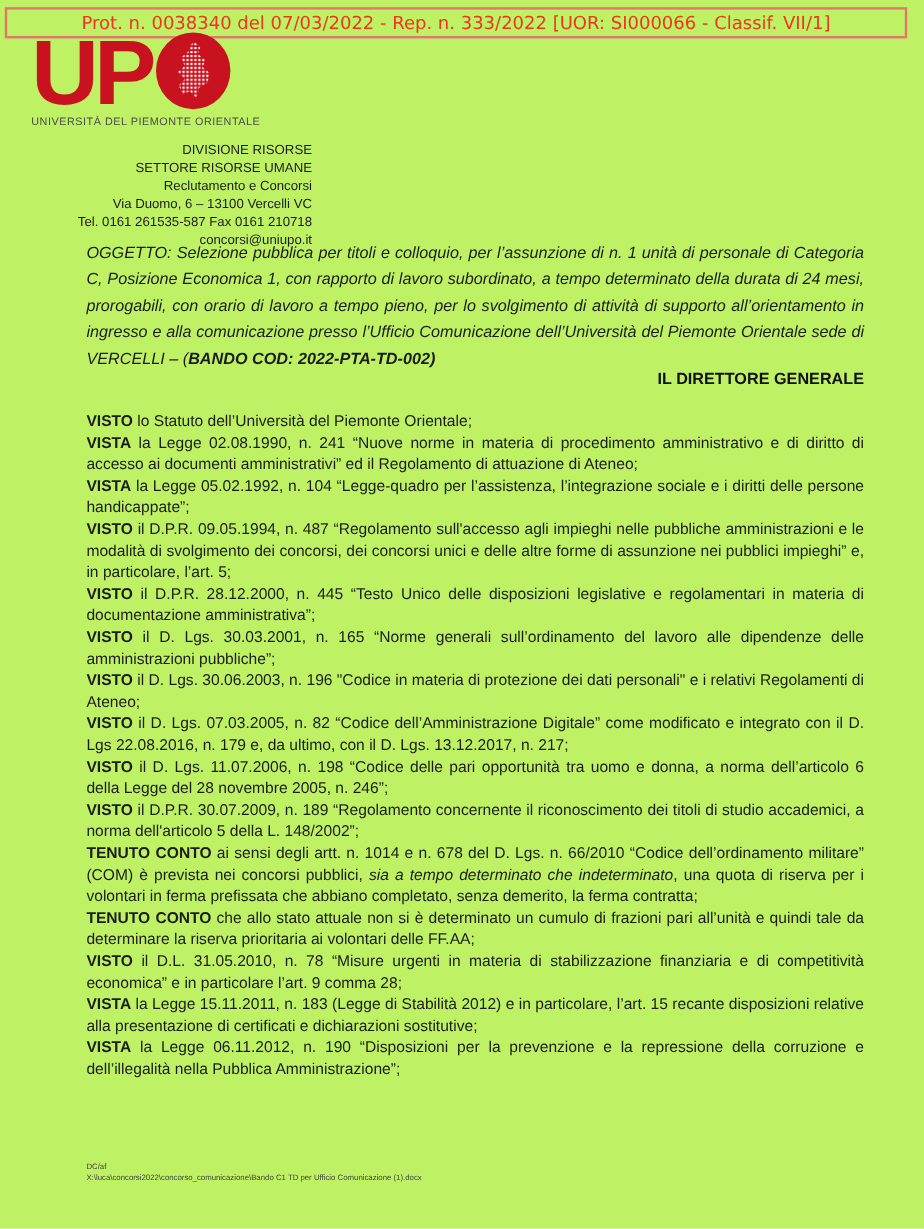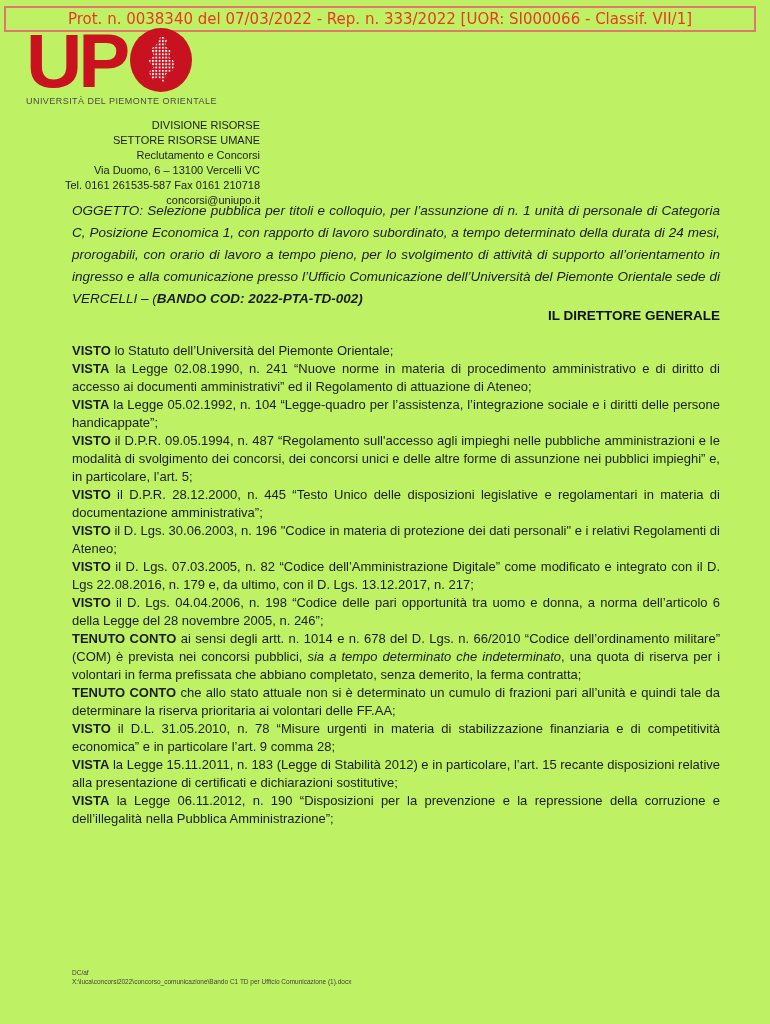--- a/index.html
+++ b/index.html
@@ -85,23 +85,25 @@
   <p class="subject"><span style="font-style: italic;">OGGETTO: Selezione pubblica per titoli e colloquio, per l’assunzione di n.  1 unità di personale di Categoria C, Posizione Economica 1, con rapporto di lavoro subordinato, a tempo determinato della durata di 24 mesi, prorogabili, con orario di lavoro a tempo pieno, per lo svolgimento di attività di supporto all’orientamento in ingresso e alla comunicazione presso l’Ufficio Comunicazione dell’Università del Piemonte Orientale sede di VERCELLI – (</span><span style="font-weight: bold; font-style: italic;">BANDO COD: 2022-PTA-TD-002)</span></p>
 
   <p class="heading">IL DIRETTORE GENERALE</p>
 
   <div class="recitals">
       <p><span style="font-weight: bold;">VISTO</span><span> lo Statuto dell’Università del Piemonte Orientale;</span></p>
       <p><span style="font-weight: bold;">VISTA</span><span> la Legge 02.08.1990, n. 241 “Nuove norme in materia di procedimento amministrativo e di diritto di accesso ai documenti amministrativi” ed il Regolamento di attuazione di Ateneo;</span></p>
       <p><span style="font-weight: bold;">VISTA</span><span> la Legge 05.02.1992, n. 104 “Legge-quadro per l’assistenza, l’integrazione sociale e i diritti delle persone handicappate”;</span></p>
       <p><span style="font-weight: bold;">VISTO</span><span> il D.P.R. 09.05.1994, n. 487 “Regolamento sull'accesso agli impieghi nelle pubbliche amministrazioni e le modalità di svolgimento dei concorsi, dei concorsi unici e delle altre forme di assunzione nei pubblici impieghi” e, in particolare, l’art. 5;</span></p>
       <p><span style="font-weight: bold;">VISTO</span><span> il D.P.R. 28.12.2000, n. 445 “Testo Unico delle disposizioni legislative e regolamentari in materia di documentazione amministrativa”;</span></p>
+      <p><span style="font-weight: bold;">VISTO</span><span> il D. Lgs. 30.03.2001, n. 165 “Norme generali sull’ordinamento del lavoro alle dipendenze delle amministrazioni pubbliche”;</span></p>
       <p><span style="font-weight: bold;">VISTO</span><span> il D. Lgs. 30.06.2003, n. 196 "Codice in materia di protezione dei dati personali" e i relativi Regolamenti di Ateneo;</span></p>
       <p><span style="font-weight: bold;">VISTO</span><span> il D. Lgs. 07.03.2005, n. 82 “Codice dell’Amministrazione Digitale” come modificato e integrato con il D. Lgs 22.08.2016, n. 179 e, da ultimo, con il D. Lgs. 13.12.2017, n. 217;</span></p>
-      <p><span style="font-weight: bold;">VISTO</span><span> il D. Lgs. 04.04.2006, n. 198 “Codice delle pari opportunità tra uomo e donna, a norma dell’articolo 6 della Legge del 28 novembre 2005, n. 246”;</span></p>
+      <p><span style="font-weight: bold;">VISTO</span><span> il D. Lgs. 11.07.2006, n. 198 “Codice delle pari opportunità tra uomo e donna, a norma dell’articolo 6 della Legge del 28 novembre 2005, n. 246”;</span></p>
+      <p><span style="font-weight: bold;">VISTO</span><span> il D.P.R. 30.07.2009, n. 189 “Regolamento concernente il riconoscimento dei titoli di studio accademici, a norma dell'articolo 5 della L. 148/2002”;</span></p>
       <p><span style="font-weight: bold;">TENUTO CONTO</span><span> ai sensi degli artt. n. 1014 e n. 678 del D. Lgs. n. 66/2010 “Codice dell’ordinamento militare” (COM) è prevista nei concorsi pubblici, </span><span style="font-style: italic;">sia a tempo determinato che indeterminato</span><span>, una quota di riserva per i volontari in ferma prefissata che abbiano completato, senza demerito, la ferma contratta;</span></p>
       <p><span style="font-weight: bold;">TENUTO CONTO</span><span> che allo stato attuale non si è determinato un cumulo di frazioni pari all’unità e quindi tale da determinare la riserva prioritaria ai volontari delle FF.AA;</span></p>
       <p><span style="font-weight: bold;">VISTO</span><span> il D.L. 31.05.2010, n. 78 “Misure urgenti in materia di stabilizzazione finanziaria e di competitività economica” e in particolare l’art. 9 comma 28;</span></p>
       <p><span style="font-weight: bold;">VISTA</span><span> la Legge 15.11.2011, n. 183 (Legge di Stabilità 2012) e in particolare, l’art. 15 recante disposizioni relative alla presentazione di certificati e dichiarazioni sostitutive;</span></p>
       <p><span style="font-weight: bold;">VISTA</span><span> la Legge 06.11.2012, n. 190 “Disposizioni per la prevenzione e la repressione della corruzione e dell’illegalità nella Pubblica Amministrazione”;</span></p>
     </div>
 
   <div class="footer">
     <div>DC/af</div>
     <div>X:\luca\concorsi2022\concorso_comunicazione\Bando C1 TD per Ufficio Comunicazione (1).docx</div>

